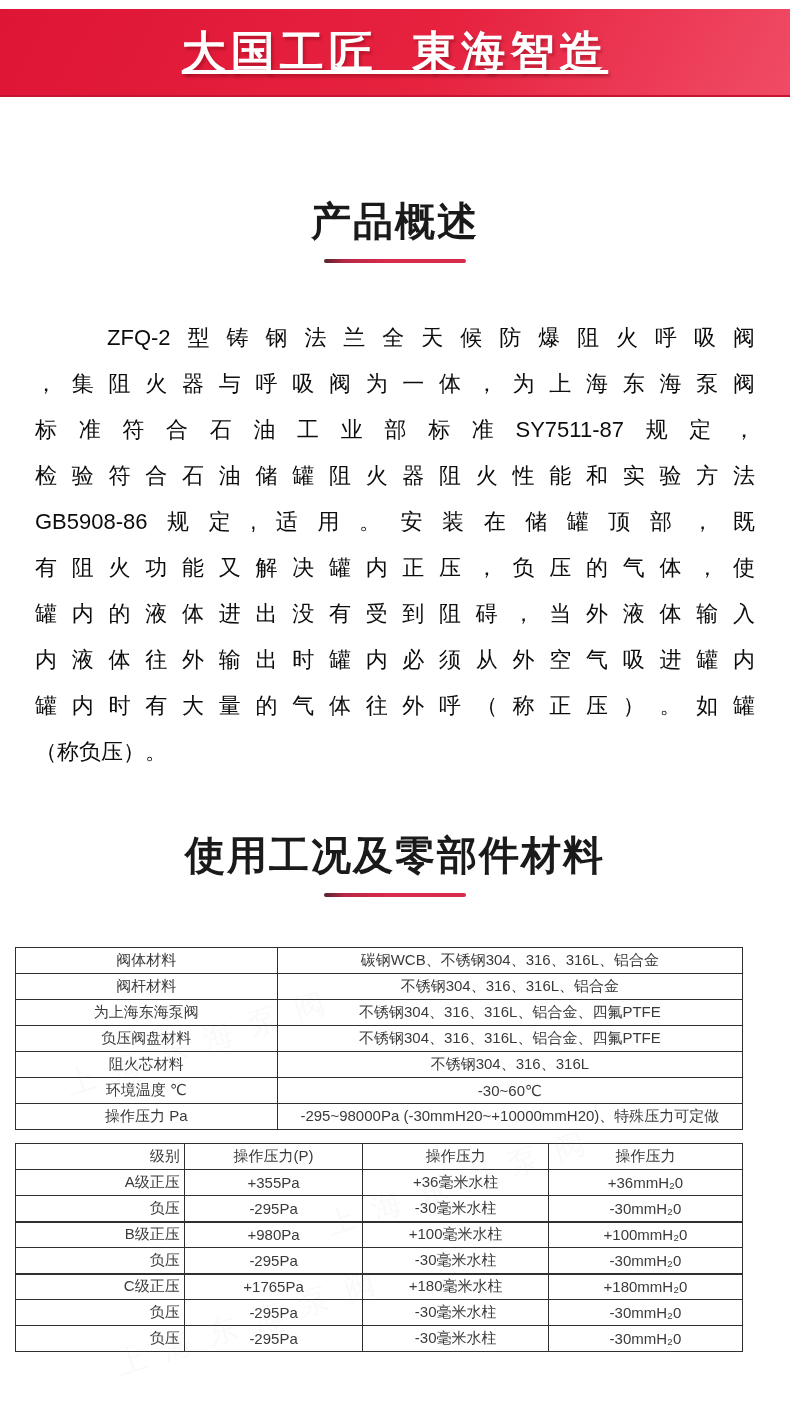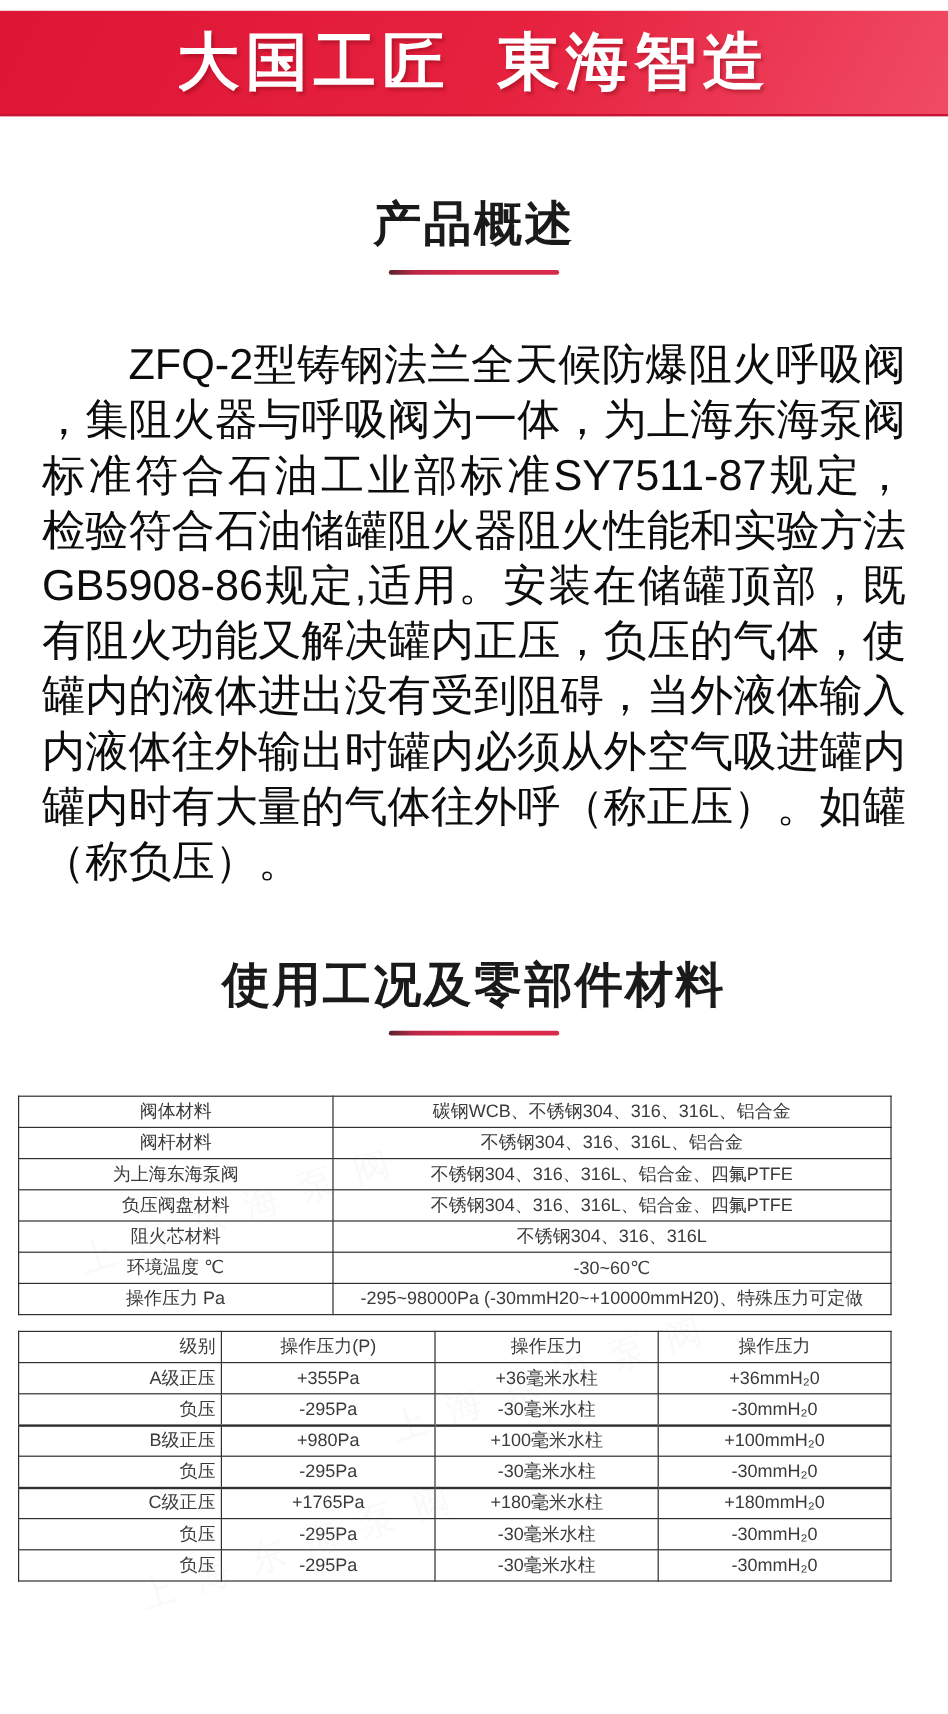--- a/index.html
+++ b/index.html
@@ -27,51 +27,52 @@
     margin-top: 9px;
     height: 88px;
     background: linear-gradient(118deg, var(--banner_red_dark) 0%, #e6223f 55%, var(--banner_red_light) 100%);
     border-bottom: 2px solid #c81434;
     display: flex;
     align-items: center;
     justify-content: center;
   }
   .banner-title {
     color: #ffffff;
-    font-size: 52px;
+    font-size: 44px;
     font-weight: 700;
     letter-spacing: 5px;
     text-shadow: 2px 3px 3px rgba(110, 0, 12, 0.35);
     white-space: pre;
+    text-decoration: underline;
   }
 
   
   .sec-title {
-    margin-top: 66px;
+    margin-top: 100px;
     text-align: center;
     font-size: 40px;
     line-height: 48px;
     font-weight: 700;
     letter-spacing: 2px;
     color: #1a1a1a;
   }
   .sec-title.second { margin-top: 56px; }
   .sec-underline {
     width: 142px;
     height: 4px;
     margin: 14px auto 0;
     border-radius: 2px;
     background: linear-gradient(90deg, var(--accent_dark) 0%, #b62745 14%, var(--accent) 45%, #d82a4a 100%);
   }
 
   
   .para {
     margin: 52px 35px 0;
     width: 720px;
-    font-size: 36px;
+    font-size: 22px;
     line-height: 46px;
     color: var(--text);
     word-break: break-all;
   }
   .pline {
     text-align: justify;
     text-align-last: justify;
     text-justify: inter-character;
     white-space: nowrap;
   }

